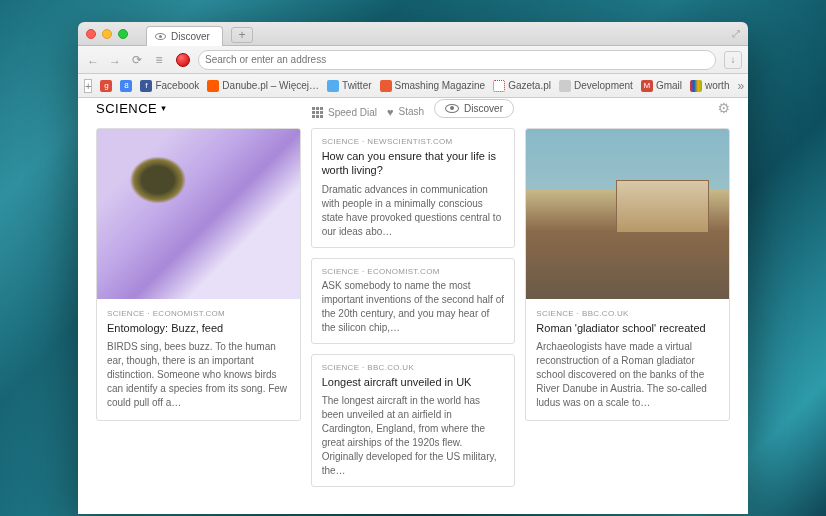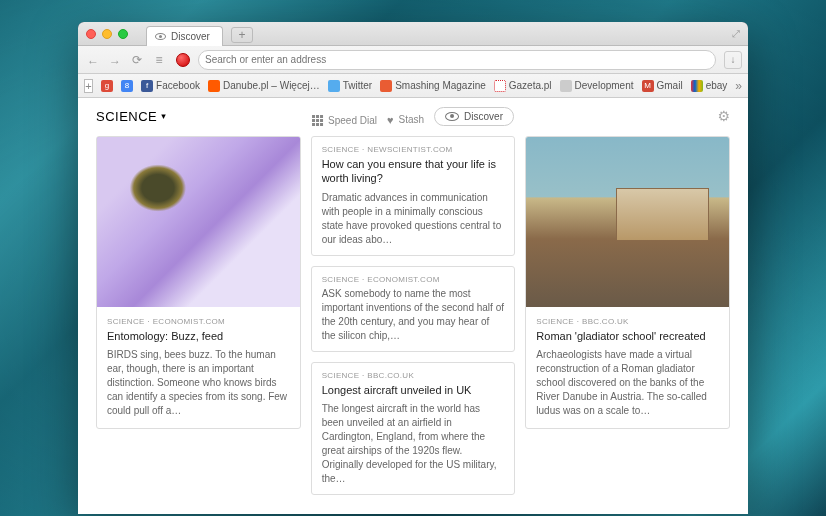--- a/index.html
+++ b/index.html
@@ -95,21 +95,21 @@
   border-bottom: 1px solid #ccc;
   display: flex; align-items: center;
   padding: 0 6px; gap: 8px;
   font-size: 10px; color: #555;
 }
 .bm { display: flex; align-items: center; gap: 3px; cursor: pointer; white-space: nowrap; }
 .bm-icon { width: 12px; height: 12px; border-radius: 2px; flex-shrink: 0; }
 .bm-plus { width: 14px; height: 14px; border: 1px solid #bbb; display: flex; align-items: center; justify-content: center; font-size: 11px; color: #888; background: #fff; }
 .content {
   flex: 1; background: #fff;
-  padding: 10px 18px;
+  padding: 2px 18px;
   overflow: hidden;
 }
 .topnav {
   display: flex; align-items: center;
   margin-bottom: 12px;
 }
 .category {
   font-size: 13px; font-weight: 400;
   letter-spacing: 0.5px;
   display: flex; align-items: center; gap: 4px;
@@ -222,21 +222,21 @@
     <div class="bm">
         <div class="bm-icon" style="background:#ccc"></div>
         <span>Development</span>
       </div>
     <div class="bm">
         <div class="bm-icon" style="background:#d14836;color:#fff;font-size:8px;text-align:center;line-height:12px">M</div>
         <span>Gmail</span>
       </div>
     <div class="bm">
         <div class="bm-icon" style="background:linear-gradient(90deg,#e53238,#0064d2,#f5af02,#86b817)"></div>
-        <span>ebay</span>
+        <span>worth</span>
       </div>
     <div style="margin-left:auto;color:#888;font-size:12px">»</div>
   </div>
 
   <div class="content">
     <div class="topnav" style="position:relative">
       <div class="category">
         <span>SCIENCE</span>
         <span style="font-size:9px">▾</span>
       </div>

